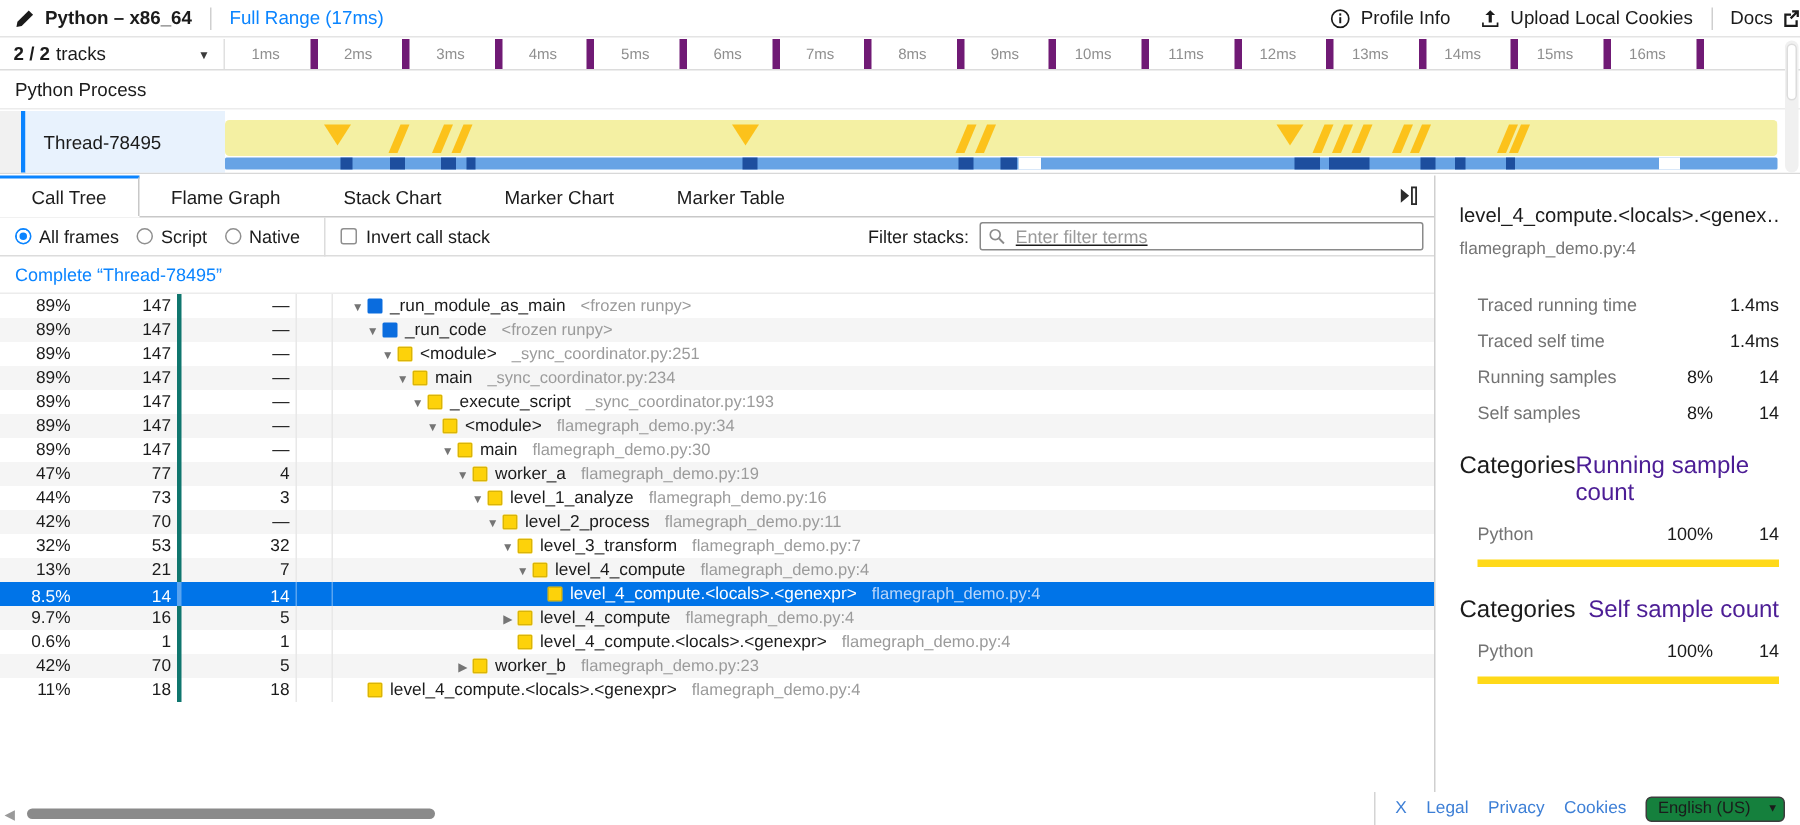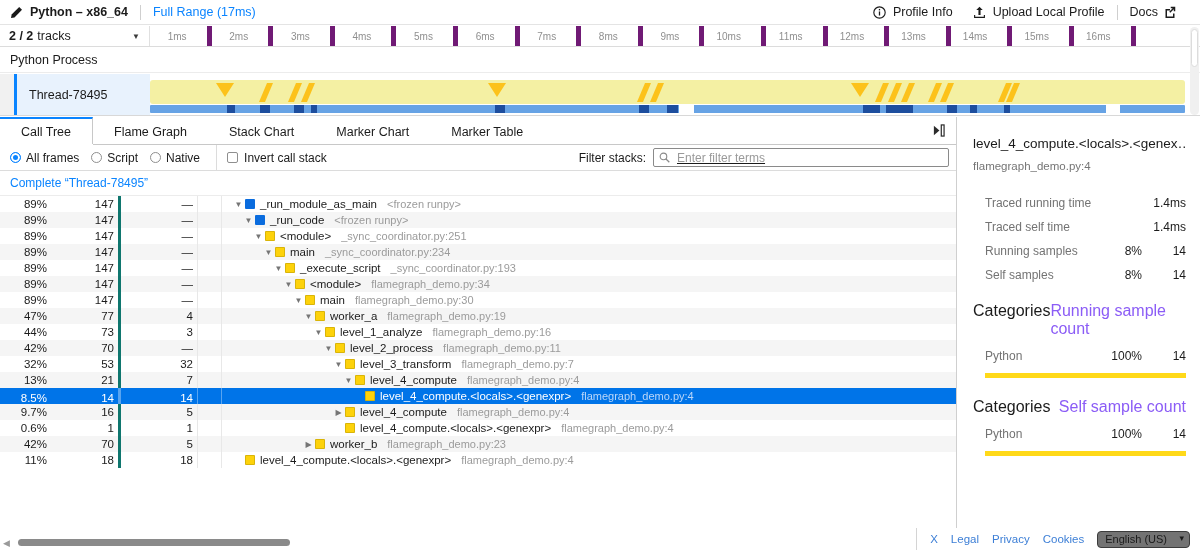--- a/index.html
+++ b/index.html
@@ -8,21 +8,21 @@
        font-family:"Liberation Sans","DejaVu Sans",sans-serif;color:#1b1b1b;}
 
   
   .hdr{position:absolute;top:0;left:0;right:0;height:25px;display:flex;align-items:center;
        background:#fff;border-bottom:1px solid #e4e4e4;font-size:12.5px;}
   .hdr-left{display:flex;align-items:center;padding-left:10px;}
   .icon-gap{margin-right:7px;display:flex;align-items:center;}
   .profile-name{font-weight:bold;}
   .hdr-div{width:1px;height:15px;background:#cfcfcf;margin:0 12px;}
   .full-range{color:#0a84ff;cursor:pointer;}
-  .hdr-right{margin-left:auto;display:flex;align-items:center;padding-right:24px;}
+  .hdr-right{margin-left:auto;display:flex;align-items:center;padding-right:0;}
   .hdr-btn{display:flex;align-items:center;margin-left:20px;cursor:pointer;}
 
   
   .ruler{position:absolute;top:26px;left:0;right:0;height:21px;border-bottom:1px solid #dcdcdc;
          display:flex;background:#fff;}
   .tracks-ctl{width:150px;display:flex;align-items:center;padding:0 9px;font-size:12.5px;
               border-right:1px solid #e0e0e0;cursor:pointer;}
   .tracks-ctl b{margin-right:4px;}
   .tracks-caret{margin-left:auto;font-size:8px;color:#3b3b3b;}
   .ticks{flex:1;display:flex;overflow:hidden;}
@@ -120,29 +120,29 @@
 
   
   .sb-title{font-size:13.5px;margin-bottom:9px;white-space:nowrap;overflow:hidden;}
   .sb-sub{font-size:11.5px;color:#757575;margin-bottom:24px;}
   .sb-h{font-size:12px;margin-bottom:11px;}
   .sb-row{display:flex;font-size:12px;color:#737373;margin:0 0 10px 12px;align-items:baseline;}
   .sb-row .lab{flex:1;}
   .sb-row .pct{width:40px;text-align:right;color:#1b1b1b;}
   .sb-row .val{width:44px;text-align:right;color:#1b1b1b;}
   .sb-cat-h{display:flex;justify-content:space-between;font-size:16px;margin:20px 0 11px 0;}
-  .sb-cat-h .sub{color:#8b5cf6;}
+  .sb-cat-h .sub{color:#4c1d95;}
   .sb-bar{height:5px;margin:1px 0 4px 12px;}
 
   
   .footer{position:absolute;right:0;bottom:0;height:22px;background:#fff;display:flex;
           align-items:center;padding:0 10px 0 13px;border-left:1px solid #d4d4d4;font-size:11.5px;}
   .flink{color:#3d7fd6;margin-right:13px;cursor:pointer;}
   .lang{border:1px solid #3c3c3c;border-radius:4px;height:17px;display:flex;align-items:center;
-        padding:0 22px 0 7px;font-size:11px;position:relative;cursor:pointer;background:#737373;justify-content:center;}
+        padding:0 22px 0 7px;font-size:11px;position:relative;cursor:pointer;background:#15803d;justify-content:center;}
   .lang .chev{position:absolute;right:5px;top:1px;font-size:9px;}
 </style>
 </head>
 <body>
 
 <div id="app">
 
   <div class="hdr">
     <div class="hdr-left">
       <span class="icon-gap">
@@ -165,21 +165,21 @@
         </span>
         <span>Profile Info</span>
       </span>
       <span class="hdr-btn">
         <span class="icon-gap">
           <svg width="13" height="13" viewBox="0 0 16 16">
               <path d="M8 1l4 4H9.3v6H6.7V5H4z" fill="#1b1b1b"></path>
               <path d="M2 11v3h12v-3" fill="none" stroke="#1b1b1b" stroke-width="1.4"></path>
             </svg>
         </span>
-        <span>Upload Local Profile</span>
+        <span>Upload Local Cookies</span>
       </span>
       <span class="hdr-div"></span>
       <span class="hdr-btn" style="margin-left:0">
         <span>Docs</span>
         <span class="icon-gap" style="margin:0 0 0 6px">
           <svg width="12" height="12" viewBox="0 0 16 16">
               <path d="M2 4h6v2H4v8h8v-4h2v6H2z" fill="#1b1b1b"></path>
               <path d="M9 1h6v6h-2V4.4L8.4 9 7 7.6 11.6 3H9z" fill="#1b1b1b"></path>
             </svg>
         </span>

